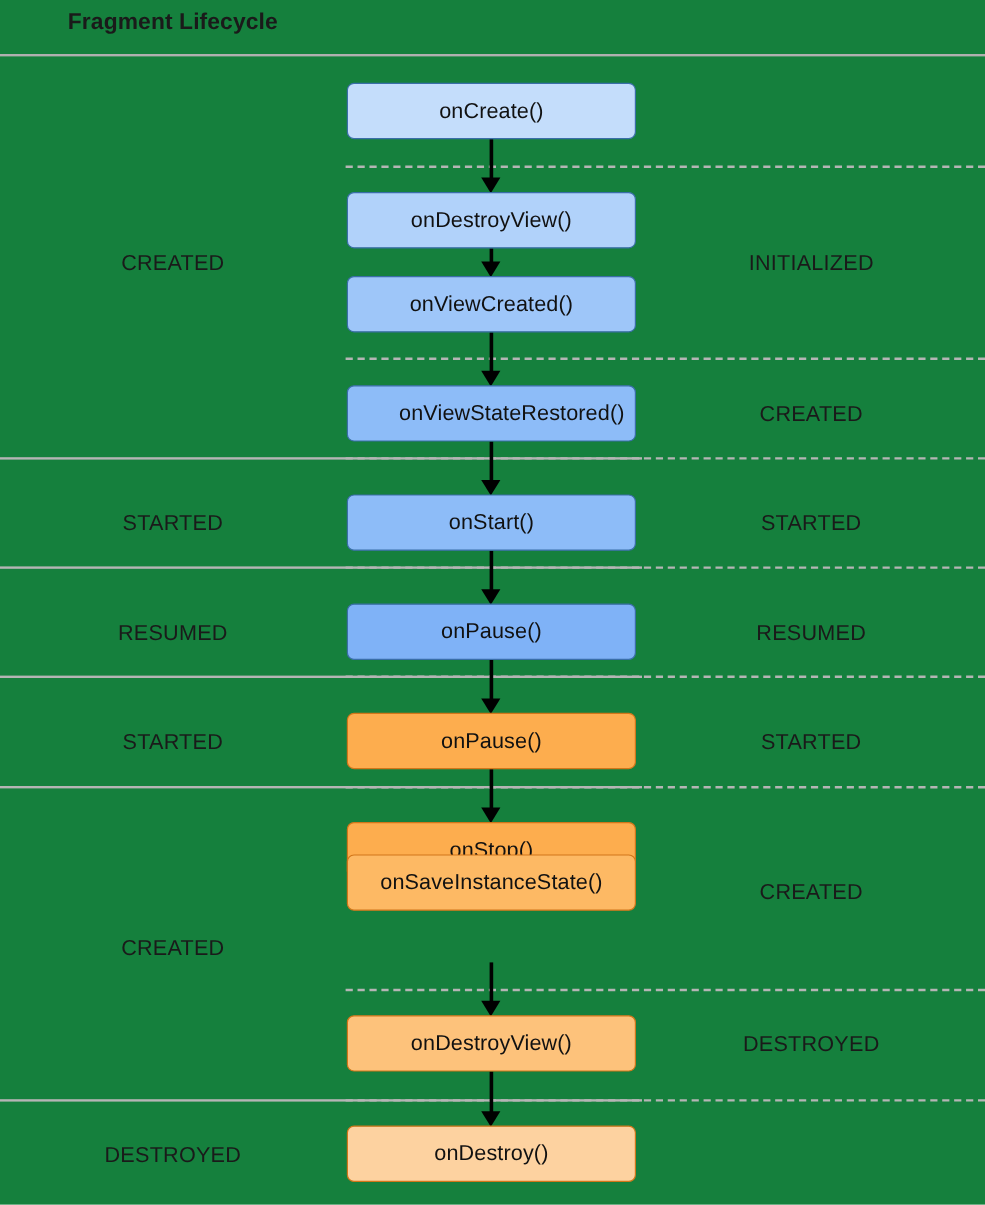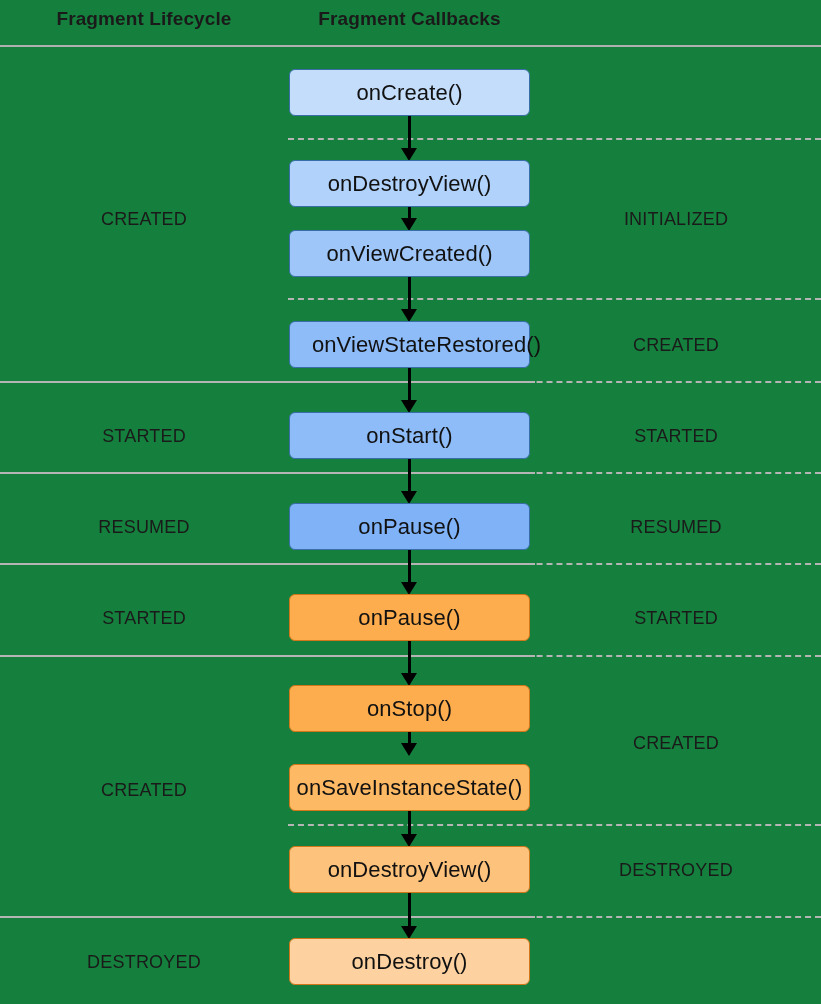--- a/index.html
+++ b/index.html
@@ -88,21 +88,21 @@
     position: absolute;
     left: 289px;
     width: 241px;
     height: 47px;
     box-sizing: border-box;
     border-radius: 6px;
     border: 1.6px solid #3a6ea8;
     display: flex;
     align-items: center;
     justify-content: center;
-    font-size: 22px;
+    font-size: 18px;
     font-weight: 400;
     color: #111111;
     letter-spacing: 0.1px;
     white-space: nowrap;
   }
 
   
   .arrow-line {
     position: absolute;
     left: 408px;
@@ -119,21 +119,20 @@
     border-top: 13px solid #000000;
   }
 </style>
 </head>
 <body>
 
 <div id="diagram">
 
   <div class="header-row">
     <div class="header-cell c0">Fragment Lifecycle</div>
-    <div class="header-cell c1">Fragment Callbacks</div>
   </div>
   <div class="header-rule"></div>
 
   <div id="left-dividers-layer">
       <div class="divider solid" style="left: 0px; width: 535px; top: 381px; border-top-color: rgb(181, 181, 181);"></div>
       <div class="divider solid" style="left: 0px; width: 535px; top: 472px; border-top-color: rgb(181, 181, 181);"></div>
       <div class="divider solid" style="left: 0px; width: 535px; top: 563px; border-top-color: rgb(181, 181, 181);"></div>
       <div class="divider solid" style="left: 0px; width: 535px; top: 655px; border-top-color: rgb(181, 181, 181);"></div>
       <div class="divider solid" style="left: 0px; width: 535px; top: 916px; border-top-color: rgb(181, 181, 181);"></div>
     </div>
@@ -188,18 +187,18 @@
     </div>
   <div id="callbacks-layer">
       <div class="callback-box" style="top: 69px; background: rgb(196, 221, 251); border-color: rgb(58, 110, 168);">onCreate()</div>
       <div class="callback-box" style="top: 160px; background: rgb(177, 210, 250); border-color: rgb(58, 110, 168);">onDestroyView()</div>
       <div class="callback-box" style="top: 230px; background: rgb(158, 198, 249); border-color: rgb(58, 110, 168); text-align: right;">onViewCreated()</div>
       <div class="callback-box" style="top: 321px; background: rgb(141, 188, 248); border-color: rgb(58, 110, 168); padding-left: 34px;">onViewStateRestored()</div>
       <div class="callback-box" style="top: 412px; background: rgb(141, 188, 248); border-color: rgb(58, 110, 168);">onStart()</div>
       <div class="callback-box" style="top: 503px; background: rgb(127, 178, 247); border-color: rgb(58, 110, 168);">onPause()</div>
       <div class="callback-box" style="top: 594px; background: rgb(253, 173, 78); border-color: rgb(210, 118, 26);">onPause()</div>
       <div class="callback-box" style="top: 685px; background: rgb(253, 173, 78); border-color: rgb(210, 118, 26);">onStop()</div>
-      <div class="callback-box" style="top: 764px; background: rgb(253, 185, 100); border-color: rgb(210, 118, 26);">onSaveInstanceState()</div>
+      <div class="callback-box" style="top: 712px; background: rgb(253, 185, 100); border-color: rgb(210, 118, 26);">onSaveInstanceState()</div>
       <div class="callback-box" style="top: 846px; background: rgb(253, 194, 123); border-color: rgb(210, 118, 26);">onDestroyView()</div>
       <div class="callback-box" style="top: 938px; background: rgb(253, 210, 160); border-color: rgb(210, 118, 26);">onDestroy()</div>
     </div>
 
 </div>
 
 </body></html>

